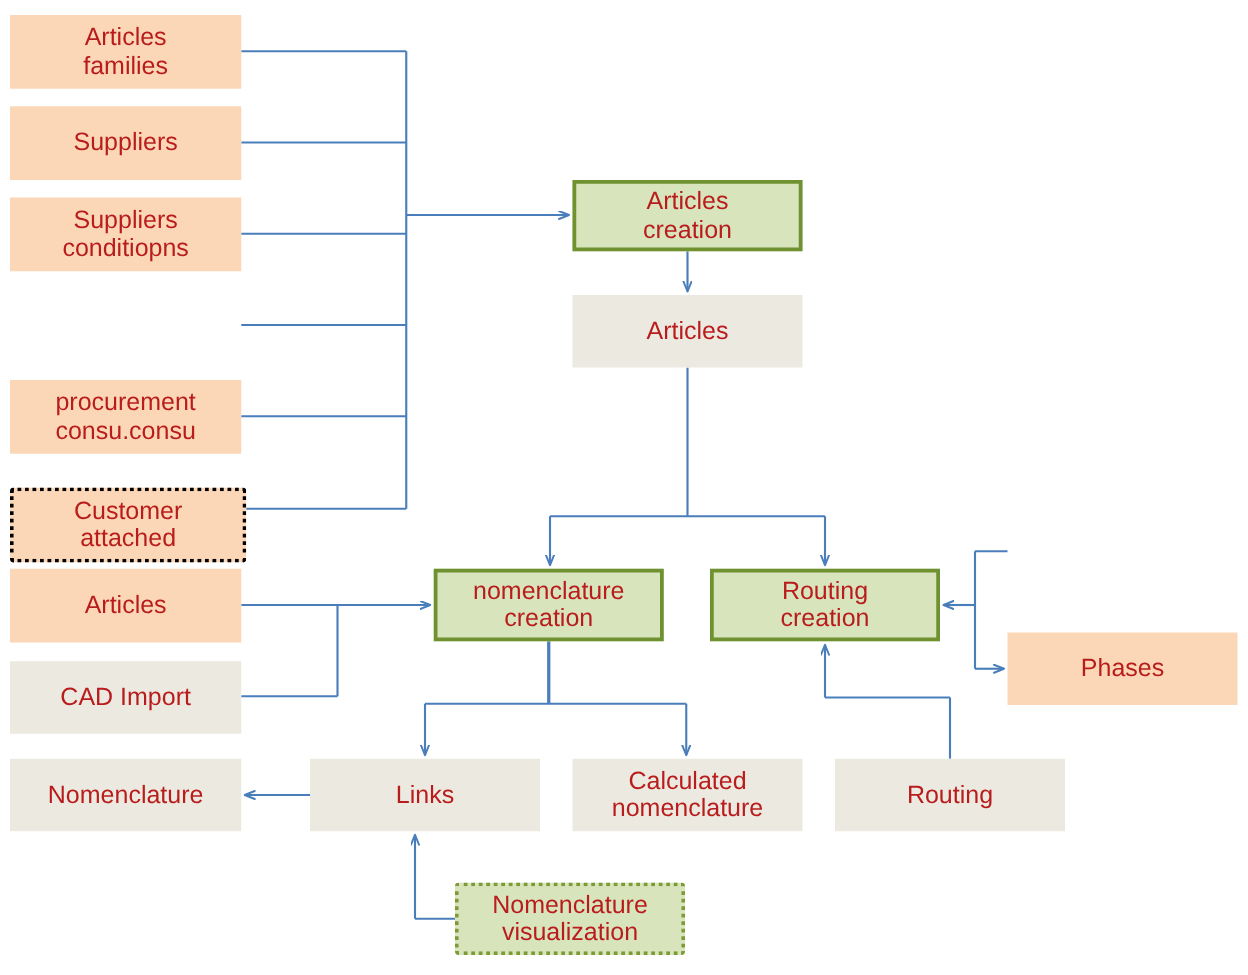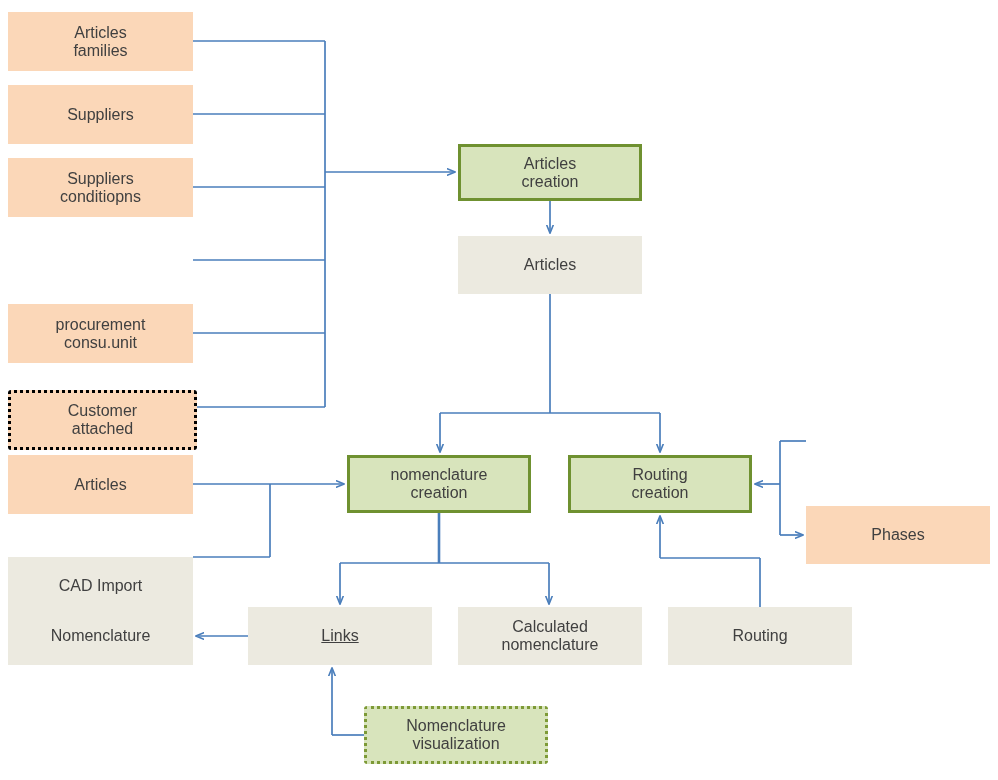--- a/index.html
+++ b/index.html
@@ -17,23 +17,23 @@
     background: #ffffff;
     overflow: hidden;
   }
   .node {
     position: absolute;
     box-sizing: border-box;
     display: flex;
     align-items: center;
     justify-content: center;
     text-align: center;
-    font-size: 16px;
+    font-size: 20px;
     line-height: 1.12;
-    color: #404040;
+    color: #b91c1c;
     white-space: pre-line;
     letter-spacing: 0px;
   }
   .peach {
     background: #fbd7b8;
     border: none;
   }
   .gray {
     background: #eceae0;
     border: none;
@@ -114,40 +114,40 @@
       <path d="M660,558 L660,516" marker-end="url(#ar)"></path>
     </g>
   </svg>
 
   <div class="node peach" style="left:8px;top:12px;width:185px;height:59px;">Articles
 families</div>
   <div class="node peach" style="left:8px;top:85px;width:185px;height:59px;">Suppliers</div>
   <div class="node peach" style="left:8px;top:158px;width:185px;height:59px;">Suppliers
 conditiopns</div>
   <div class="node peach" style="left:8px;top:304px;width:185px;height:59px;">procurement
-consu.unit</div>
+consu.consu</div>
   <div class="node dotted-black" style="left:8px;top:390px;width:189px;height:60px;">Customer
 attached</div>
 
   <div class="node peach" style="left:8px;top:455px;width:185px;height:59px;">Articles</div>
-  <div class="node gray" style="left:8px;top:529px;width:185px;height:58px;margin-top:28px;">CAD Import</div>
+  <div class="node gray" style="left:8px;top:529px;width:185px;height:58px;">CAD Import</div>
   <div class="node gray" style="left:8px;top:607px;width:185px;height:58px;">Nomenclature</div>
 
   <div class="node green" style="left:458px;top:144px;width:184px;height:57px;">Articles
 creation</div>
   <div class="node gray" style="left:458px;top:236px;width:184px;height:58px;">Articles</div>
 
   <div class="node green" style="left:347px;top:455px;width:184px;height:58px;">nomenclature
 creation</div>
   <div class="node green" style="left:568px;top:455px;width:184px;height:58px;">Routing
 creation</div>
 
   <div class="node peach" style="left:806px;top:506px;width:184px;height:58px;">Phases</div>
 
-  <div class="node gray" style="left:248px;top:607px;width:184px;height:58px;text-decoration:underline;">Links</div>
+  <div class="node gray" style="left:248px;top:607px;width:184px;height:58px;">Links</div>
   <div class="node gray" style="left:458px;top:607px;width:184px;height:58px;">Calculated
 nomenclature</div>
   <div class="node gray" style="left:668px;top:607px;width:184px;height:58px;">Routing</div>
 
   <div class="node dotted-green" style="left:364px;top:706px;width:184px;height:58px;">Nomenclature
 visualization</div>
 
 </div>
 
 </body></html>

